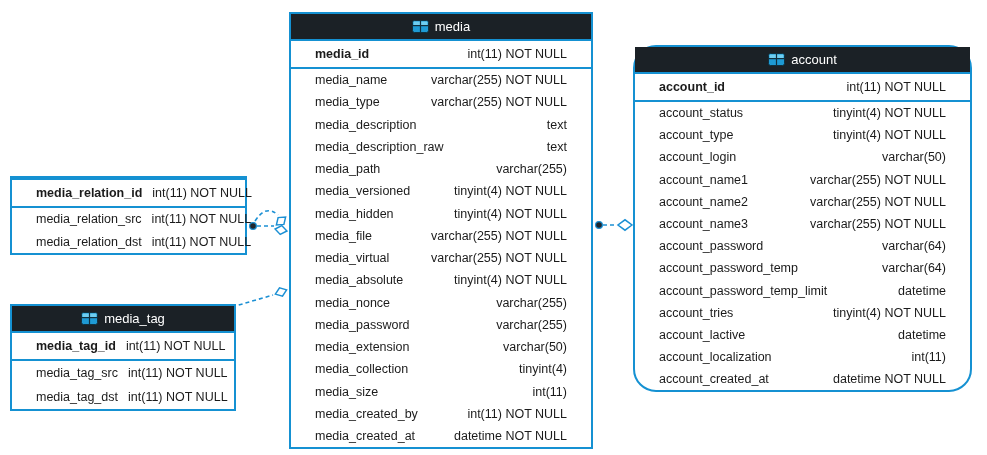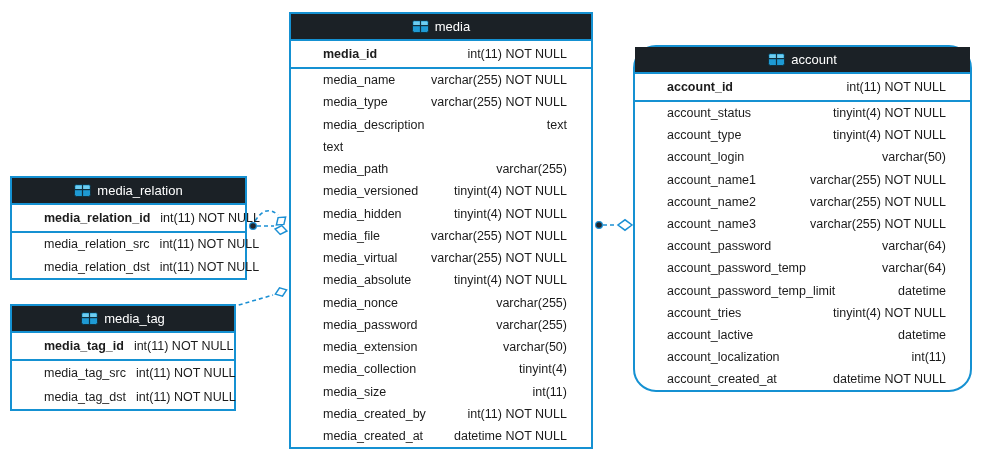--- a/index.html
+++ b/index.html
@@ -10,21 +10,21 @@
   .tbl{position:absolute;background:#ffffff;border:2px solid #1591d2;box-sizing:border-box;}
   .t-media-relation{left:10px;top:176px;width:237px;}
   .t-media-tag{left:10px;top:304px;width:226px;}
   .t-media{left:289px;top:12px;width:304px;text-align:center;}
   .t-account{left:633px;top:45px;width:339px;border-radius:23px;}
   .tbl-header{height:25px;background:#1b2126;color:#ffffff;display:flex;align-items:center;
               justify-content:center;gap:6px;font-size:13px;}
   .tbl-icon{display:inline-flex;align-items:center;}
   .pk-section{border-top:2px solid #1591d2;border-bottom:2px solid #1591d2;}
   .row{display:flex;justify-content:space-between;align-items:center;
-       padding:0 24px;font-size:12.5px;white-space:nowrap;margin-left:8px;}
+       padding:0 24px;font-size:12.5px;white-space:nowrap;}
   .row .cname{margin-right:10px;}
   .row.pk{height:26px;}
   .row.pk .cname{font-weight:700;}
   .t-media .columns-section .row{height:22.25px;}
   .t-account .columns-section .row{height:22.2px;}
   .t-media-relation .columns-section .row{height:22.5px;}
   .t-media-tag .columns-section .row{height:24px;}
 </style>
 </head>
 <body>
@@ -48,31 +48,20 @@
     </g>
 
     <g>
       <path d="M 603 225 H 617" fill="none" stroke="#1c90d4" stroke-width="1.6" stroke-dasharray="4 3"></path>
       <polygon points="632,225 625,230.2 618,225 625,219.8" fill="#ffffff" stroke="#1c90d4" stroke-width="1.5"></polygon>
       <circle cx="599" cy="225" r="3.4" fill="#20272e" stroke="#1c90d4" stroke-width="1.2"></circle>
     </g>
   </svg>
 
   <div class="tbl t-media-relation">
-    <div class="tbl-header">
-      <span class="tbl-icon">
-        <svg width="17" height="13" viewBox="0 0 17 13">
-          <rect x="0.5" y="0.5" width="16" height="12" rx="2" fill="#1e9ad4" stroke="#10303f"></rect>
-          <rect x="1.5" y="1.5" width="14" height="3.6" fill="#6fcdf0"></rect>
-          <line x1="8.5" y1="1" x2="8.5" y2="12" stroke="#10303f" stroke-width="1.2"></line>
-          <line x1="1" y1="5.6" x2="16" y2="5.6" stroke="#10303f" stroke-width="1.2"></line>
-        </svg>
-      </span>
-      <span class="tbl-title">media_relation</span>
-    </div>
     <div class="pk-section">
         <div class="row pk">
           <span class="cname">media_relation_id</span>
           <span class="ctype">int(11) NOT NULL</span>
         </div>
       </div>
     <div class="columns-section">
         <div class="row">
           <span class="cname">media_relation_src</span>
           <span class="ctype">int(11) NOT NULL</span>
@@ -139,20 +128,21 @@
         </div>
         <div class="row">
           <span class="cname">media_type</span>
           <span class="ctype">varchar(255) NOT NULL</span>
         </div>
         <div class="row">
           <span class="cname">media_description</span>
           <span class="ctype">text</span>
         </div>
         <div class="row">
+          <span class="cname">media_description_raw</span>
           <span class="ctype">text</span>
         </div>
         <div class="row">
           <span class="cname">media_path</span>
           <span class="ctype">varchar(255)</span>
         </div>
         <div class="row">
           <span class="cname">media_versioned</span>
           <span class="ctype">tinyint(4) NOT NULL</span>
         </div>

